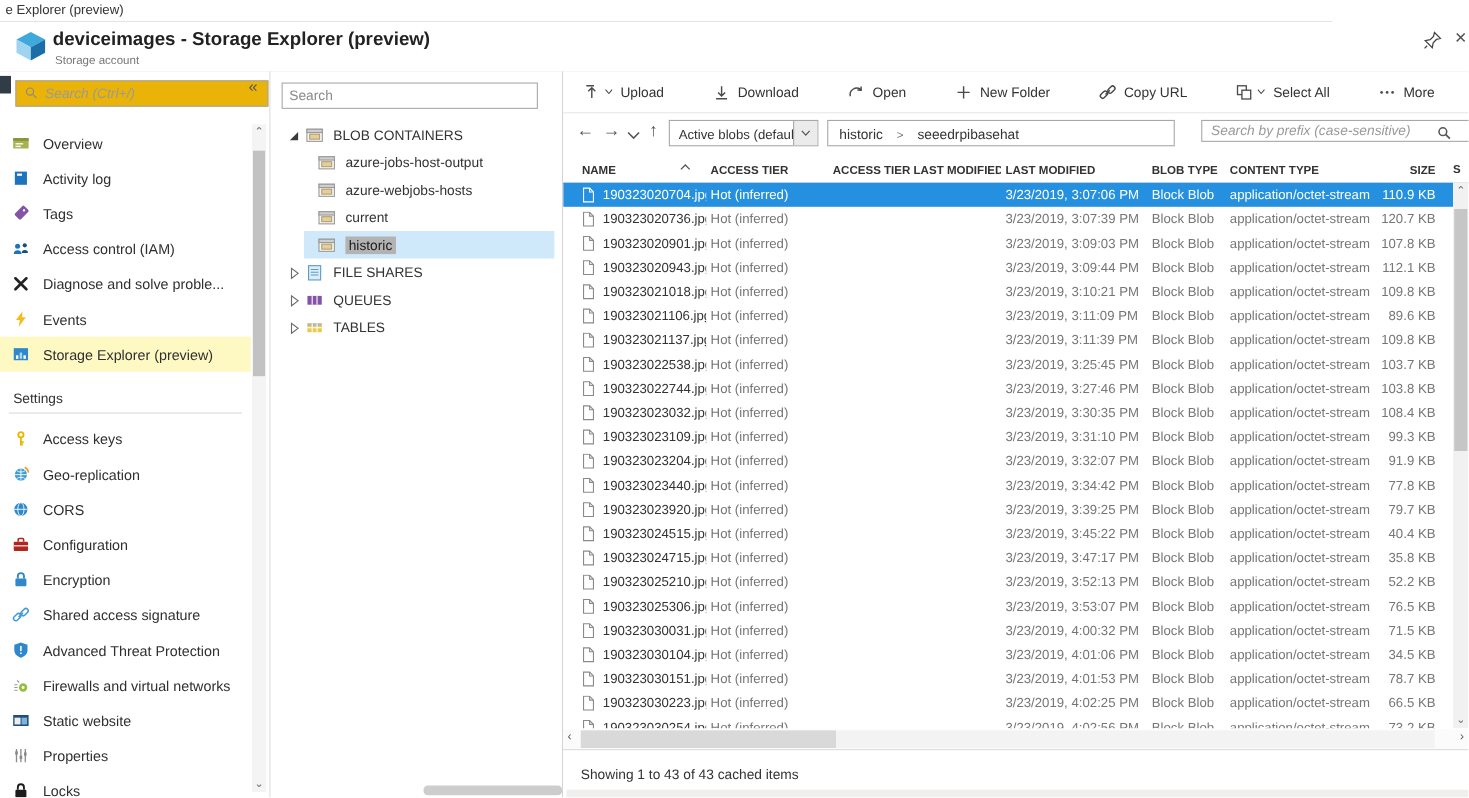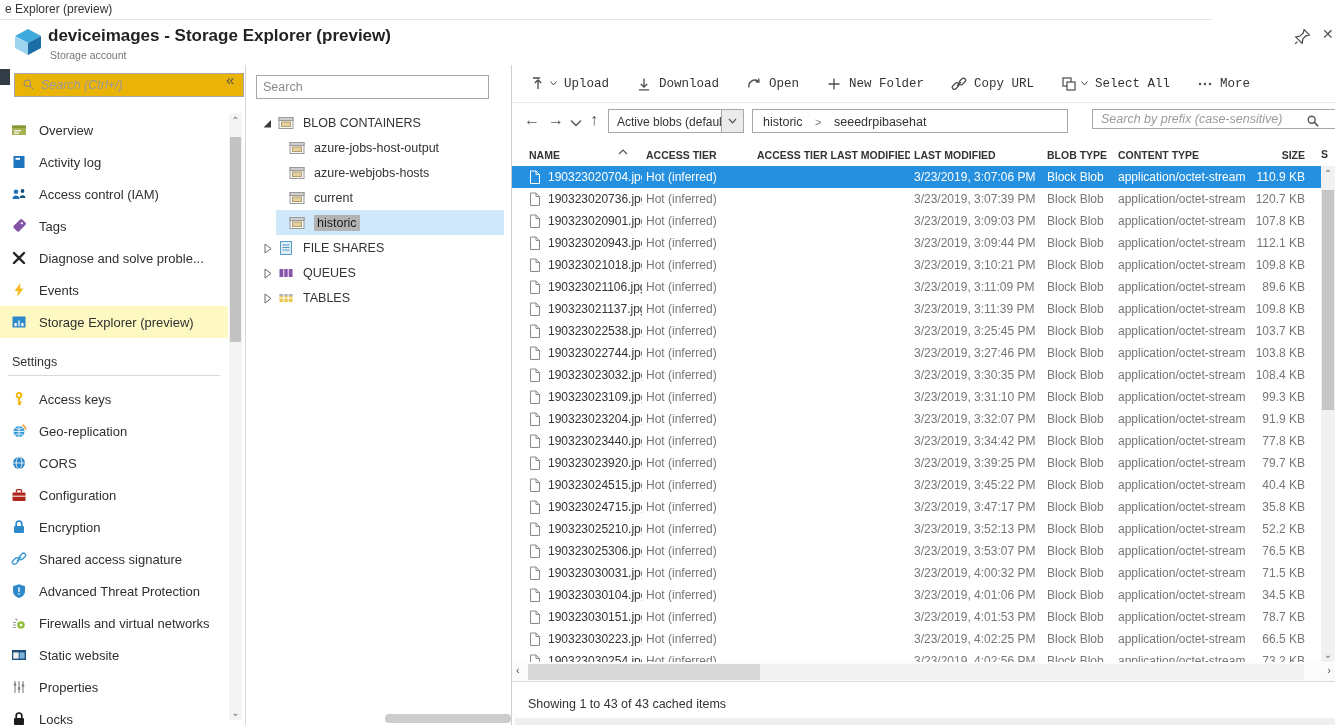--- a/index.html
+++ b/index.html
@@ -46,21 +46,21 @@
   .tree-row .arrow{width:12px;height:12px;margin-left:15px;flex:none;}
   .tree-row .t-icon{width:16px;height:16px;margin-left:5px;flex:none;}
   .tree-row .t-label{margin-left:9px;white-space:nowrap;}
   .tree-child{padding-left:38px;}
   .tree-child.sel{background:linear-gradient(to right,transparent 30px,#cfe9fb 30px);}
   .tree-child .hl{background:#b3b3b3;color:#1b1b1b;padding:1px 3px;}
   #tree{position:absolute;left:0;top:45px;width:258px;}
   
   #blobpanel{left:512px;top:65px;width:823px;height:660px;background:#fff;}
   #bp-toolbar{position:absolute;left:0;top:0;width:823px;height:38px;border-bottom:1px solid #e8e8e8;
-      display:flex;align-items:center;padding-left:18px;box-sizing:border-box;gap:27px;font-family:Liberation Mono, monospace;}
+      display:flex;align-items:center;padding-left:18px;box-sizing:border-box;gap:44px;}
   .tb-item{display:flex;align-items:center;gap:7px;cursor:pointer;}
   .tb-item .tb-label{font-size:12.5px;color:#333;white-space:nowrap;}
   .tb-icon{width:16px;height:16px;}
   .tb-caret{width:7px;height:5px;margin-left:-3px;}
   
   #bp-nav{position:absolute;left:0;top:42px;width:823px;height:34px;}
   .nav-arrow{position:absolute;top:4px;font-size:16px;color:#555;cursor:pointer;}
   #nav-chevdown{position:absolute;left:58px;top:12px;cursor:pointer;}
   #view-dropdown{position:absolute;left:96px;top:2px;width:136px;height:24px;border:1px solid #a8a8a8;
       font-size:12px;color:#333;line-height:24px;padding-left:8px;box-sizing:border-box;cursor:pointer;}
@@ -155,38 +155,38 @@
           <svg width="16" height="16" viewBox="0 0 16 16">
             <rect x="2.5" y="2" width="11" height="12" fill="#1e74bc"></rect>
             <rect x="4.5" y="3.8" width="4.5" height="2" fill="#fff"></rect>
           </svg>
         </span>
         <span class="s-label">Activity log</span>
       </div>
       <div class="side-item">
         <span class="s-icon">
           <svg width="16" height="16" viewBox="0 0 16 16">
+            <g transform="rotate(45 8 8)">
+              <rect x="4.2" y="1" width="7.6" height="12" rx="1.5" fill="#8453a8"></rect>
+              <circle cx="8" cy="4" r="1.1" fill="#fff"></circle>
+            </g>
+          </svg>
+        </span>
+        <span class="s-label">Tags</span>
+      </div>
+      <div class="side-item">
+        <span class="s-icon">
+          <svg width="16" height="16" viewBox="0 0 16 16">
             <circle cx="5" cy="5.8" r="2.3" fill="#1e74bc"></circle>
             <path d="M1.5 13 a3.5 3.5 0 0 1 7 0 Z" fill="#1e74bc"></path>
             <circle cx="11.5" cy="5" r="1.9" fill="#12507e"></circle>
             <path d="M8.8 12 a2.8 2.8 0 0 1 5.6 0 Z" fill="#12507e"></path>
           </svg>
         </span>
         <span class="s-label">Access control (IAM)</span>
-      </div>
-      <div class="side-item">
-        <span class="s-icon">
-          <svg width="16" height="16" viewBox="0 0 16 16">
-            <g transform="rotate(45 8 8)">
-              <rect x="4.2" y="1" width="7.6" height="12" rx="1.5" fill="#8453a8"></rect>
-              <circle cx="8" cy="4" r="1.1" fill="#fff"></circle>
-            </g>
-          </svg>
-        </span>
-        <span class="s-label">Tags</span>
       </div>
       <div class="side-item">
         <span class="s-icon">
           <svg width="16" height="16" viewBox="0 0 16 16">
             <path d="M3 3 L13 13 M13 3 L3 13" stroke="#222" stroke-width="2.4" stroke-linecap="round"></path>
           </svg>
         </span>
         <span class="s-label">Diagnose and solve proble...</span>
       </div>
       <div class="side-item">

